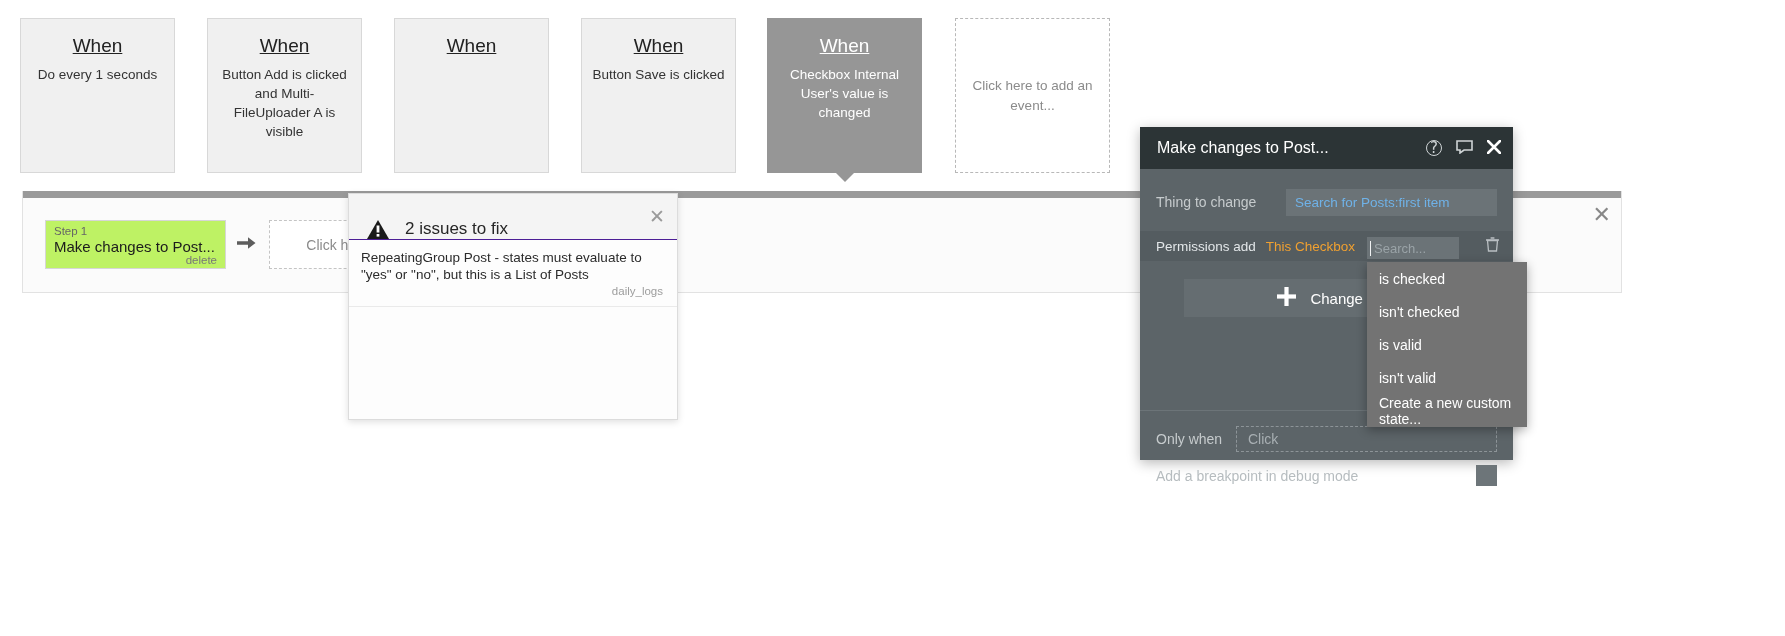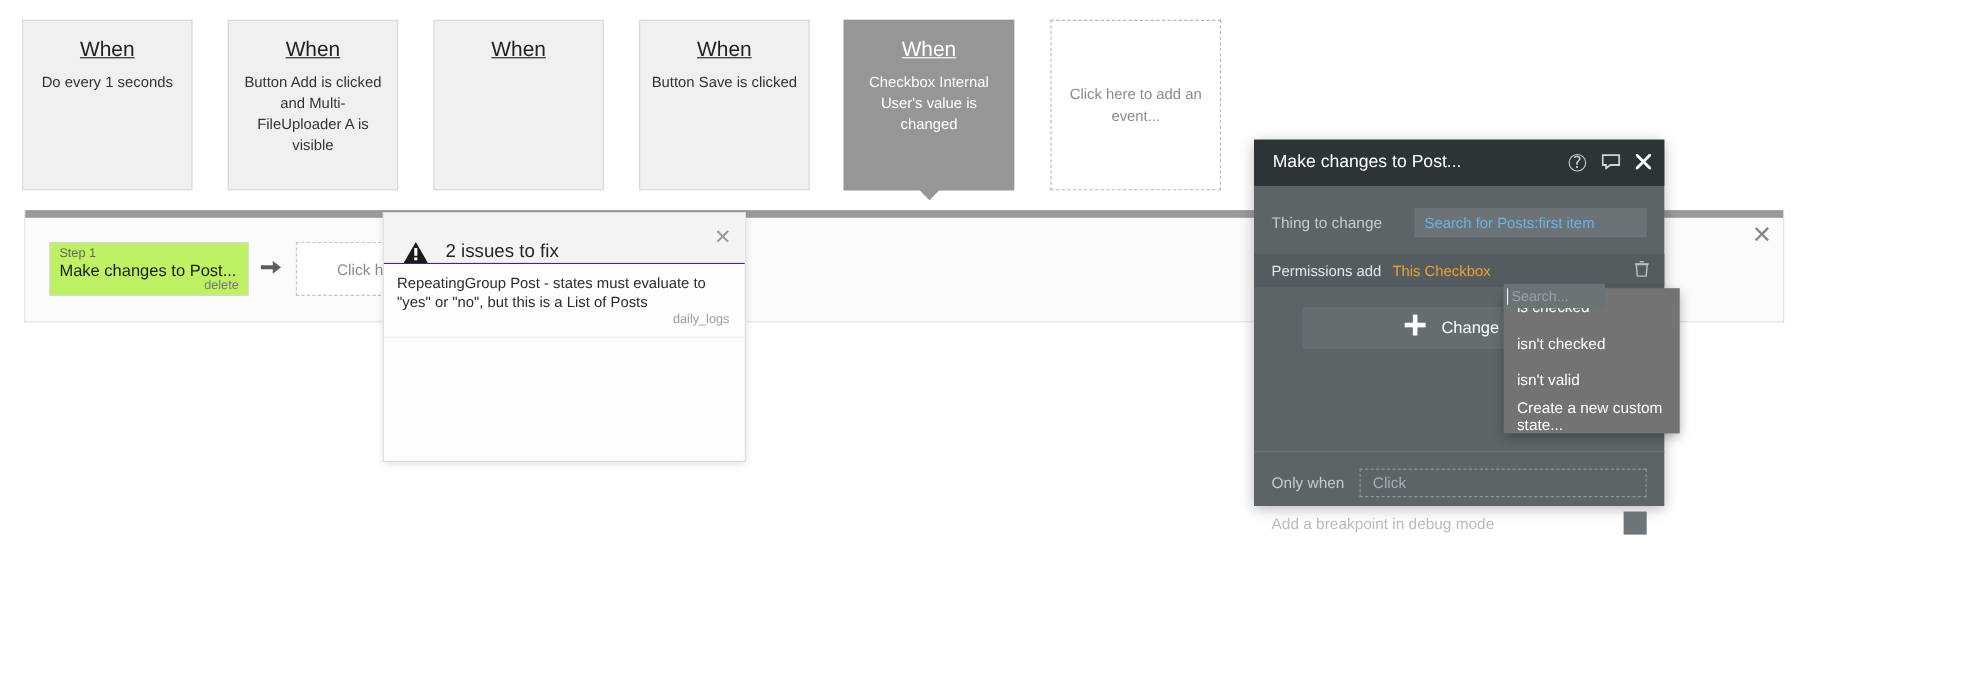--- a/index.html
+++ b/index.html
@@ -441,21 +441,21 @@
     color: #ffffff;
     cursor: pointer;
     box-sizing: border-box;
   }
   .dropdown .dd-item.create {
     color: #ffffff;
   }
   .search-field {
     position: absolute;
     left: 1367px;
-    top: 258px;
+    top: 237px;
     width: 92px;
     height: 22px;
     background: #6b7377;
     display: flex;
     align-items: center;
     z-index: 41;
     box-sizing: border-box;
     padding-left: 3px;
   }
   .search-field .caretbar {
@@ -617,17 +617,18 @@
   </div>
 
   <div class="search-field">
     <span class="caretbar"></span>
     <span class="ph">Search...</span>
   </div>
 
   <div class="dropdown">
     <div class="dd-item">is checked</div>
     <div class="dd-item">isn't checked</div>
+    <div class="dd-item">is valid</div>
     <div class="dd-item">isn't valid</div>
     <div class="dd-item create">Create a new custom state...</div>
   </div>
 
 </div>
 
 </body></html>

